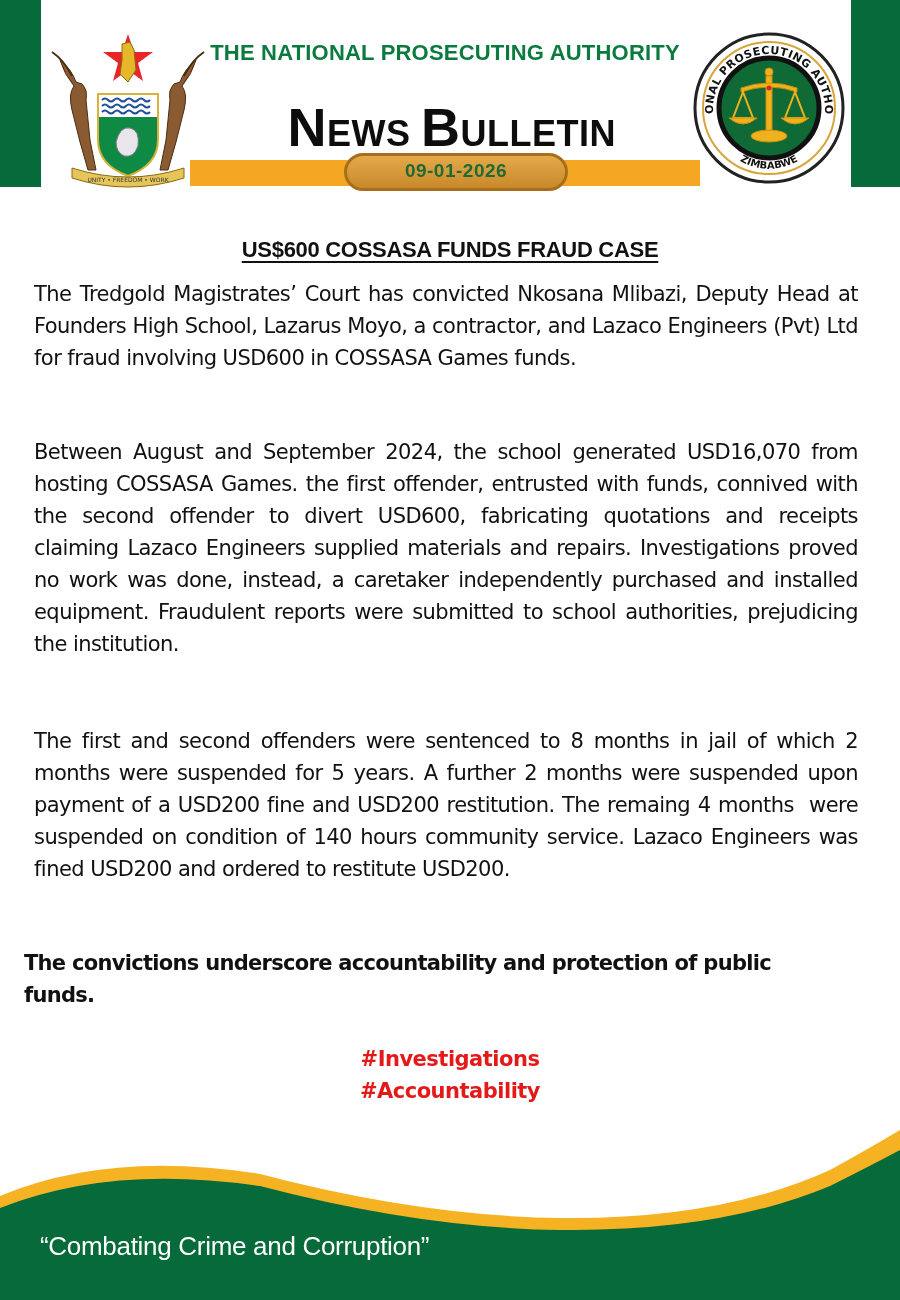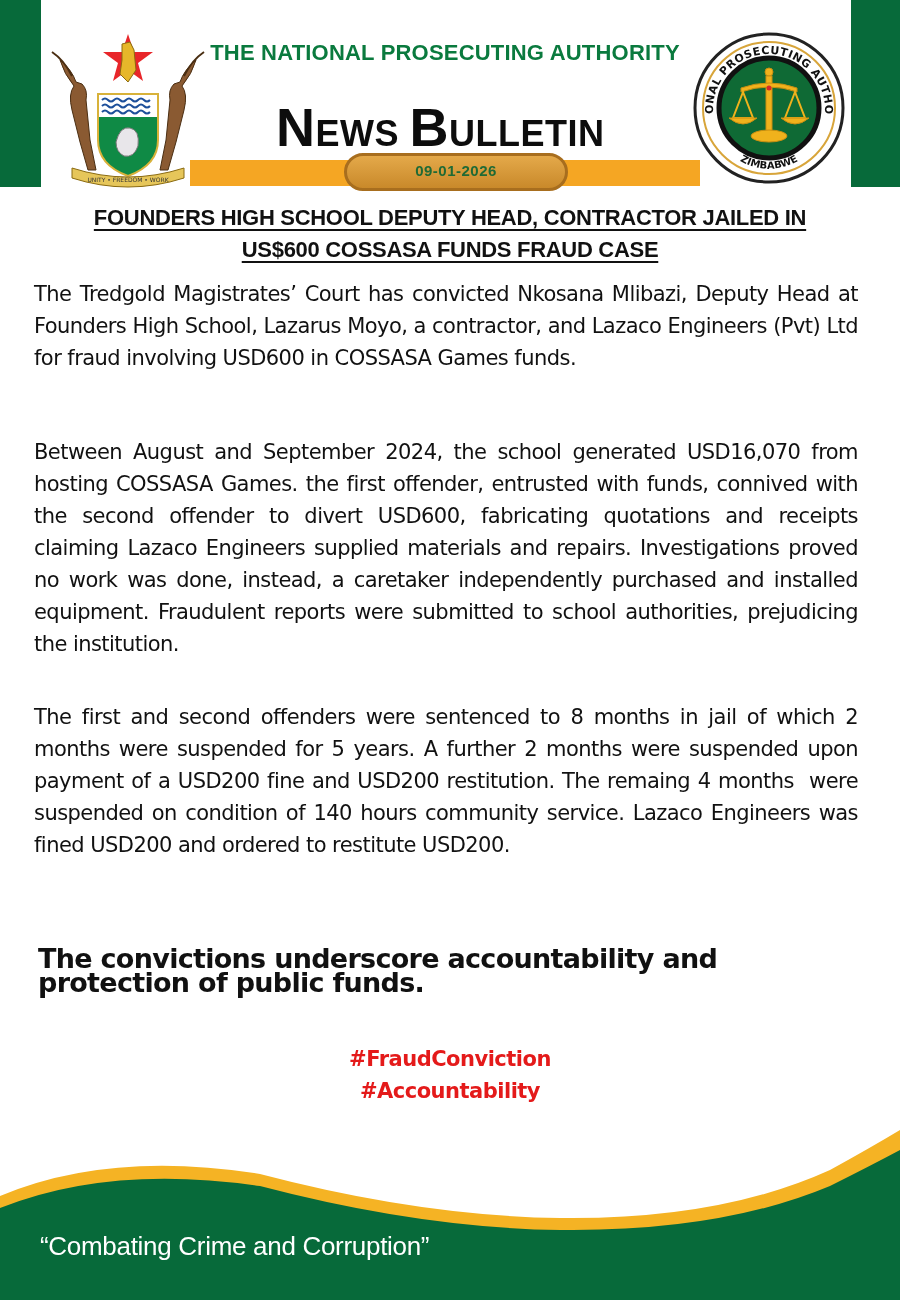--- a/index.html
+++ b/index.html
@@ -16,49 +16,49 @@
   .coat-of-arms { position: absolute; left: 42px; top: 30px; width: 172px; height: 160px; }
   .npa-seal { position: absolute; left: 693px; top: 30px; width: 152px; height: 156px; }
   .org-title {
     position: absolute; left: 190px; top: 38px; width: 510px; text-align: center;
     font-family: "Liberation Sans", sans-serif; font-weight: bold; color: #0a7a3e;
     font-size: 22px; line-height: 30px; letter-spacing: 0.2px;
   }
   .org-title .l1 { display: block; }
   .org-title .l2 { display: block; margin-left: 40px; }
   .bulletin-title {
-    position: absolute; left: 276px; top: 100px; width: 340px; text-align: left;
+    position: absolute; left: 276px; top: 100px; width: 340px; text-align: right;
     font-family: "Liberation Sans", sans-serif; font-weight: bold; color: #0d0d0d;
     font-size: 36px; line-height: 54px; font-variant: small-caps; letter-spacing: 0.5px;
   }
   .bulletin-title .cap { font-size: 54px; }
   .date-pill {
     position: absolute; left: 344px; top: 153px; width: 224px; height: 38px;
     border-radius: 19px; background: linear-gradient(#e4a94a, #c9892a);
     border: 3px solid #a86e1e; box-sizing: border-box;
     text-align: center; font-family: "Liberation Sans", sans-serif; font-weight: bold;
-    color: #1f6a35; font-size: 15px; line-height: 30px; letter-spacing: 0.5px;
+    color: #1f6a35; font-size: 19px; line-height: 30px; letter-spacing: 0.5px;
   }
   .headline {
     position: absolute; left: 18px; top: 202px; width: 864px; text-align: center;
     font-family: "Liberation Sans", sans-serif; font-weight: bold; color: #111;
     font-size: 22px; line-height: 32px; letter-spacing: -0.3px;
   }
   .headline span { text-decoration: underline; text-underline-offset: 4px; }
   .body-text {
     position: absolute; left: 34px; width: 824px;
     font-family: "DejaVu Sans", sans-serif; font-size: 21px; line-height: 32px;
     color: #111; text-align: justify; letter-spacing: -0.55px;
   }
   .p1 { top: 278px; }
   .p2 { top: 436px; }
-  .p3 { top: 701px; }
+  .p3 { top: 725px; }
   .closing {
-    position: absolute; left: 38px; top: 947px; width: 800px;
-    font-family: "DejaVu Sans", sans-serif; font-weight: bold; font-size: 27px; line-height: 24px;
+    position: absolute; left: 24px; top: 947px; width: 800px;
+    font-family: "DejaVu Sans", sans-serif; font-weight: bold; font-size: 21px; line-height: 32px;
     color: #111; letter-spacing: -0.7px;
   }
   .hashtags {
     position: absolute; left: 250px; top: 1043px; width: 400px; text-align: center;
     font-family: "DejaVu Sans", sans-serif; font-weight: bold; font-size: 21px; line-height: 32px;
     color: #e41a1a; letter-spacing: -0.5px;
   }
   .hashtags div { display: block; }
   .footer-wave { position: absolute; left: 0; top: 1130px; width: 900px; height: 170px; }
   .slogan {
@@ -130,32 +130,32 @@
       <path d="M102,62 L92,88 L112,88 Z" fill="none" stroke="#f0b21c" stroke-width="2"></path>
       <path d="M36,88 Q50,100 64,88 Z"></path>
       <path d="M88,88 Q102,100 116,88 Z"></path>
       <ellipse cx="76" cy="106" rx="18" ry="6"></ellipse>
     </g>
     <circle cx="76" cy="58" r="2.5" fill="#d8262a"></circle>
   </svg>
 </div>
 
 <div class="headline">
-  <span>FOUNDERS HIGH SCHOOL DEPUTY HEAD, CONTRACTOR JAILED IN</span><br>
+  <br>
   <span>US$600 COSSASA FUNDS FRAUD CASE</span>
 </div>
 
 <p class="body-text p1" style="margin:0">The Tredgold Magistrates’ Court has convicted Nkosana Mlibazi, Deputy Head at Founders High School, Lazarus Moyo, a contractor, and Lazaco Engineers (Pvt) Ltd for fraud involving USD600 in COSSASA Games funds.</p>
 <p class="body-text p2" style="margin:0">Between August and September 2024, the school generated USD16,070 from hosting COSSASA Games. the first offender, entrusted with funds, connived with the second offender to divert USD600, fabricating quotations and receipts claiming Lazaco Engineers supplied materials and repairs. Investigations proved no work was done, instead, a caretaker independently purchased and installed equipment. Fraudulent reports were submitted to school authorities, prejudicing the institution.</p>
 <p class="body-text p3" style="margin:0; white-space: pre-wrap;">The first and second offenders were sentenced to 8 months in jail of which 2 months were suspended for 5 years. A further 2 months were suspended upon payment of a USD200 fine and USD200 restitution. The remaing 4 months  were suspended on condition of 140 hours community service. Lazaco Engineers was fined USD200 and ordered to restitute USD200.</p>
 
 <p class="closing" style="margin:0">The convictions underscore accountability and protection of public funds.</p>
 
 <div class="hashtags">
-  <div>#FraudConviction</div>
+  <div>#Investigations</div>
   <div>#Accountability</div>
 </div>
 
 <svg class="footer-wave" viewBox="0 0 900 170" preserveAspectRatio="none">
   <path d="M0,66 Q110,20 260,44 Q420,86 560,88 Q720,90 830,40 Q870,18 900,0 L900,170 L0,170 Z" fill="#f5b324"></path>
   <path d="M0,78 Q110,34 260,56 Q420,98 560,100 Q720,102 830,56 Q870,36 900,20 L900,170 L0,170 Z" fill="#076a3a"></path>
 </svg>
 
 <div class="slogan">“Combating Crime and Corruption”</div>
 

